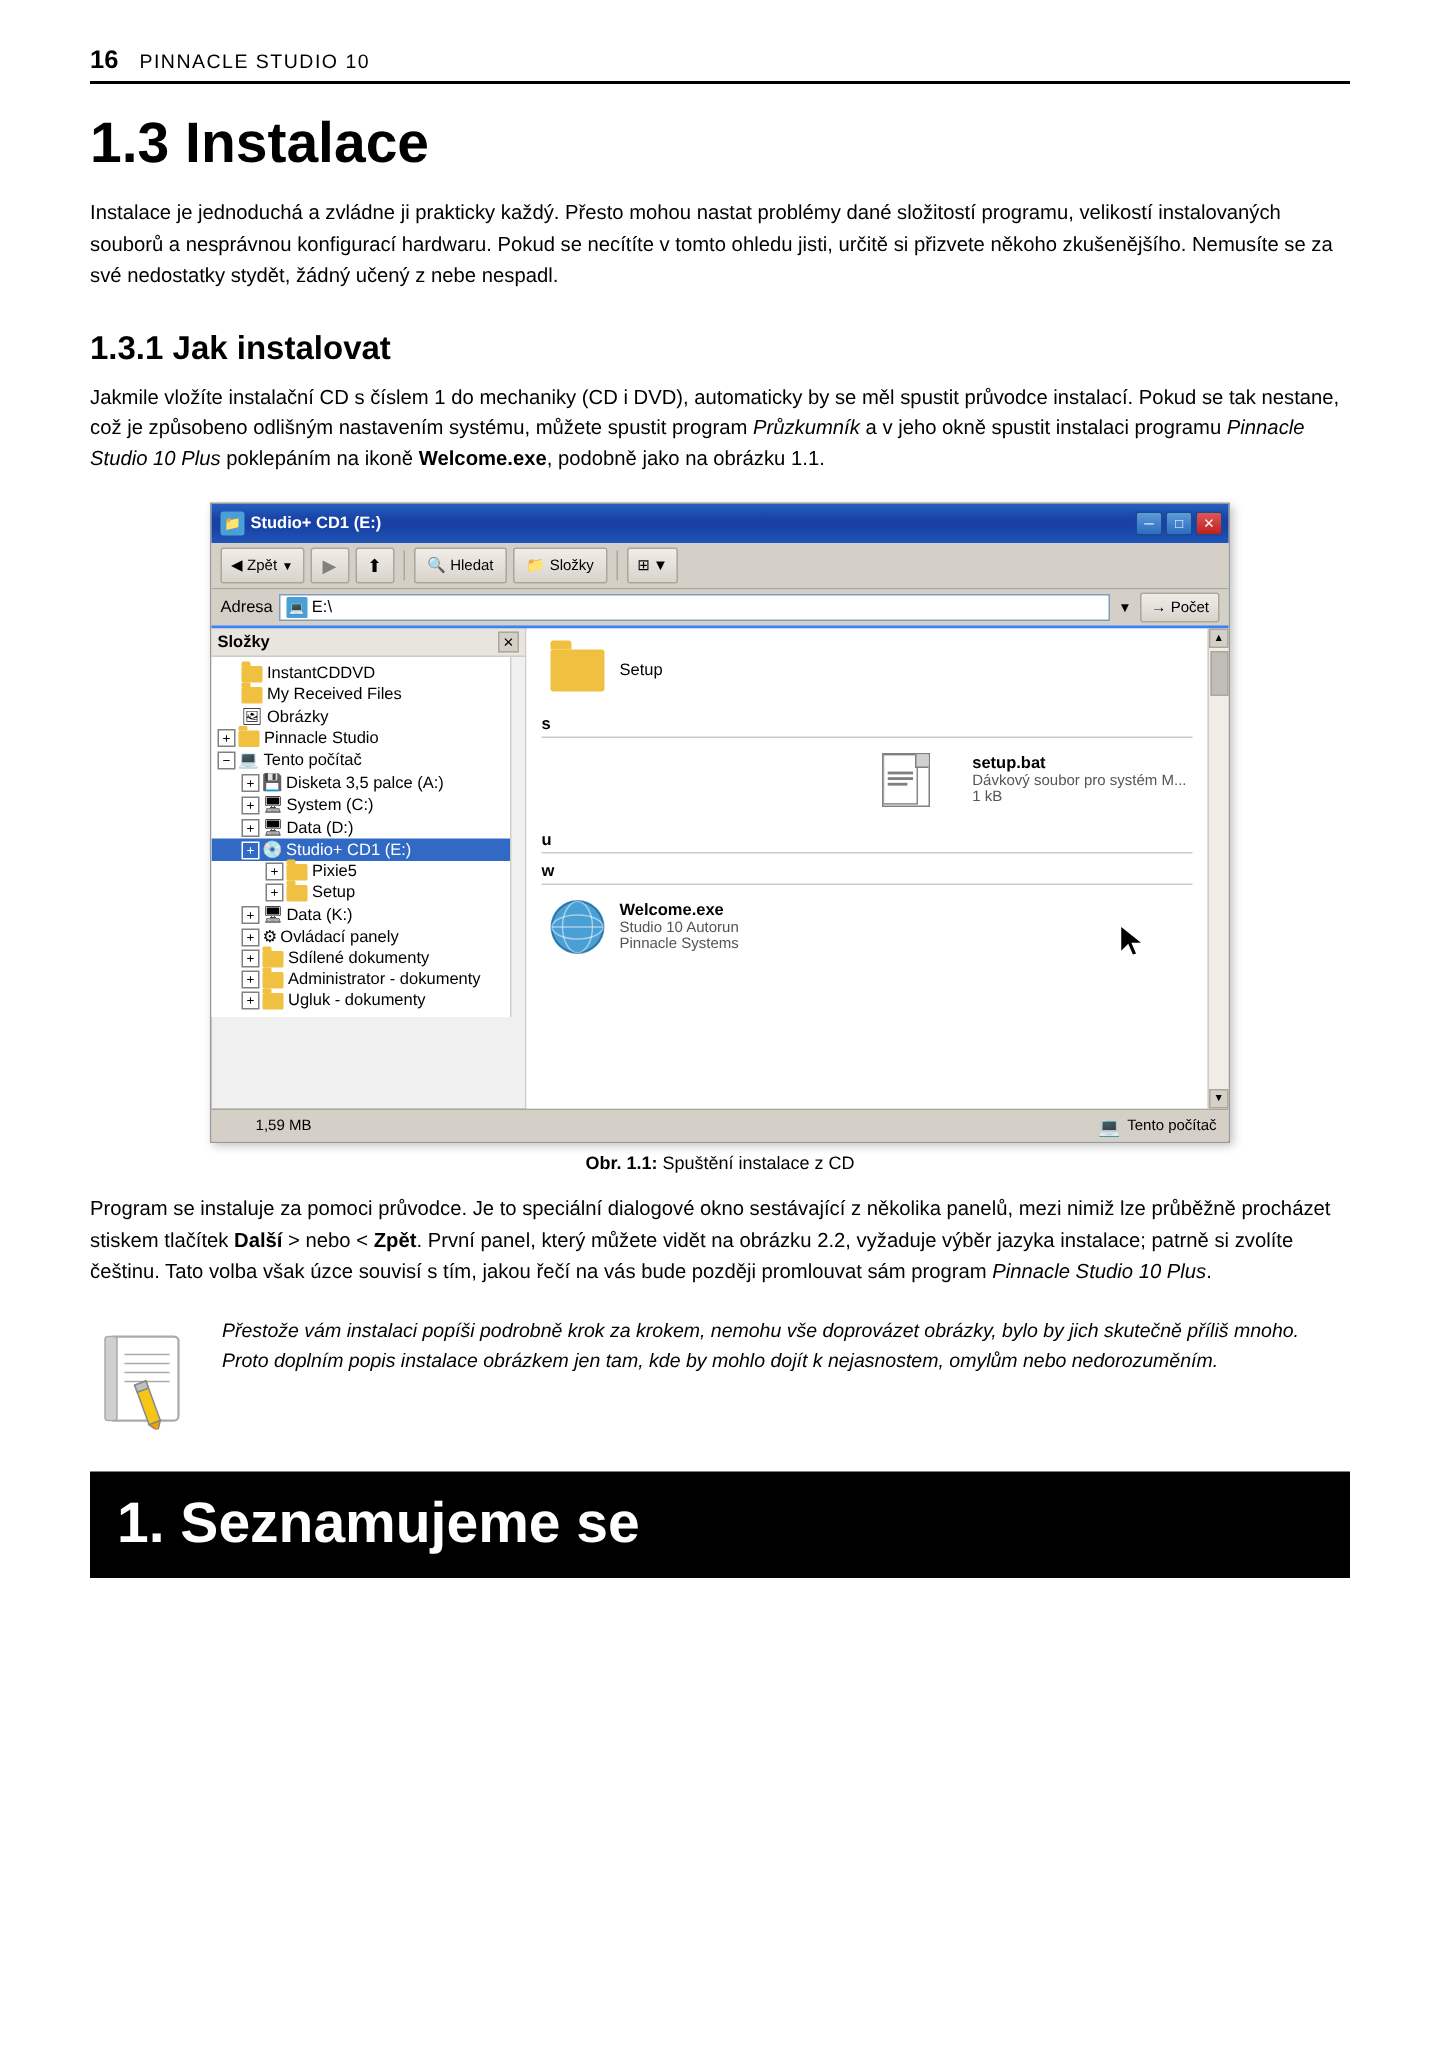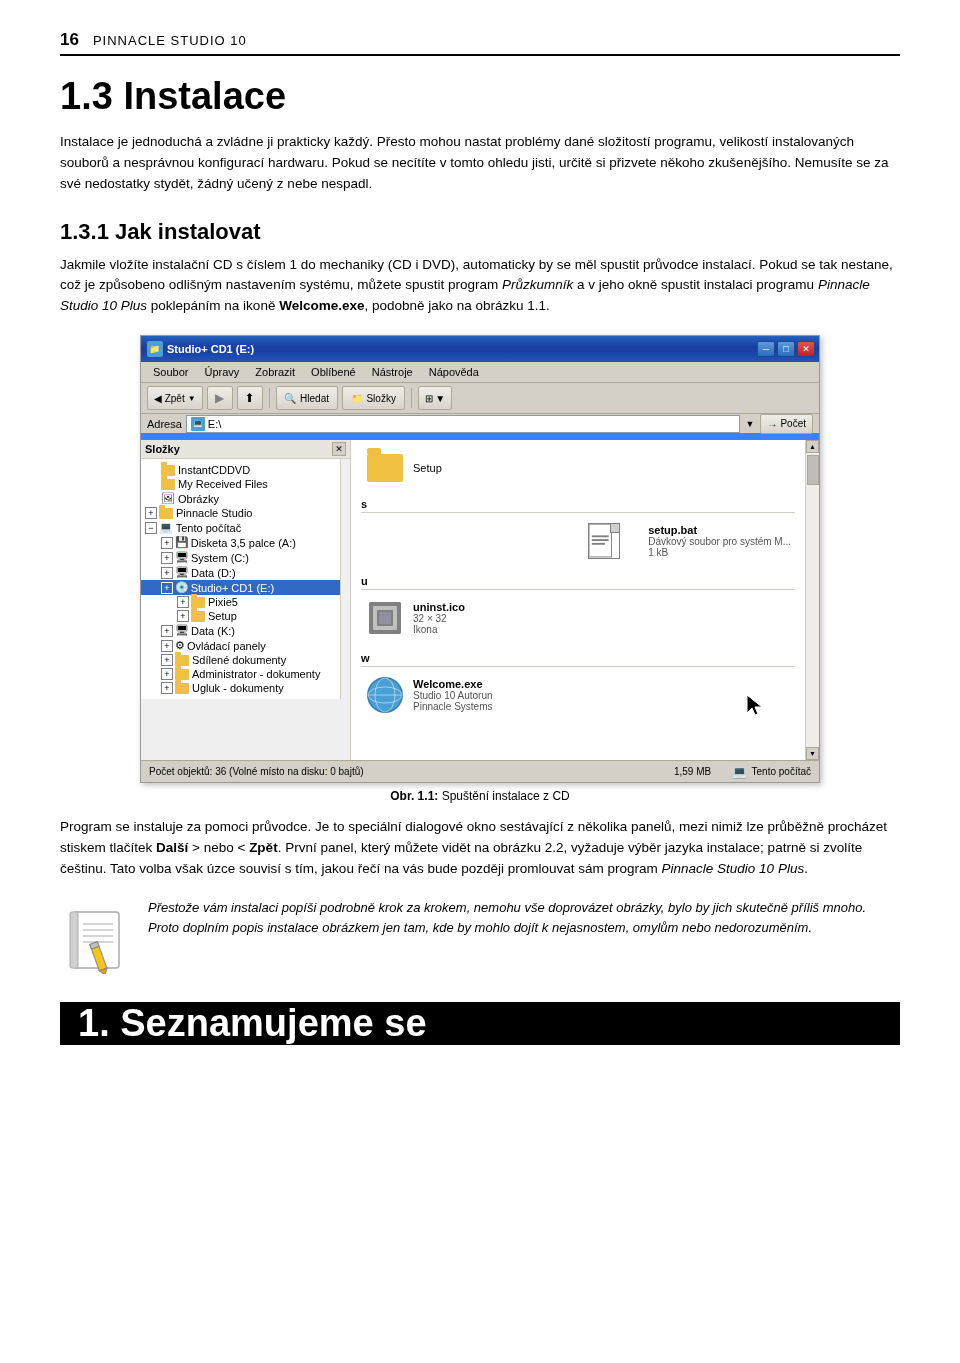--- a/index.html
+++ b/index.html
@@ -231,21 +231,21 @@
       border: 1px solid #aca899;
       border-radius: 2px;
       font-size: 10px;
       cursor: pointer;
       height: 24px;
     }
 
     
     .addressbar {
       background: #d4d0c8;
-      border-bottom: 7px solid #3b82f6;
+      border-bottom: 2px solid #3b82f6;
       display: flex;
       align-items: center;
       gap: 4px;
       padding: 3px 6px;
       height: 26px;
     }
     .addr-label {
       font-size: 11px;
       color: #000;
       white-space: nowrap;
@@ -480,21 +480,21 @@
       color: #000;
     }
 
     
     .bottom-section {
       background: #000;
       color: #fff;
       font-family: Arial, sans-serif;
       font-size: 38px;
       font-weight: bold;
-      padding: 0 18px;
+      padding: 14px 18px;
       margin-top: 24px;
     }
 
     
     .folder-tree::-webkit-scrollbar,
     .file-list::-webkit-scrollbar {
       width: 14px;
     }
     .folder-tree::-webkit-scrollbar-track,
     .file-list::-webkit-scrollbar-track {
@@ -586,28 +586,20 @@
         <div class="titlebar-icon">📁</div>
         <span class="titlebar-title">Studio+ CD1 (E:)</span>
       </div>
       <div class="titlebar-buttons">
         <div class="tb-btn">─</div>
         <div class="tb-btn">□</div>
         <div class="tb-btn close-btn">✕</div>
       </div>
     </div>
 
-    <div class="menubar">
-      <div class="menu-item">Soubor</div>
-      <div class="menu-item">Úpravy</div>
-      <div class="menu-item">Zobrazit</div>
-      <div class="menu-item">Oblíbené</div>
-      <div class="menu-item">Nástroje</div>
-      <div class="menu-item">Nápověda</div>
-    </div>
 
     <div class="toolbar">
       <div class="toolbar-btn">
         <span>◀</span>
         <span>Zpět</span>
         <span class="arrow">▼</span>
       </div>
       <div class="toolbar-icon-btn">
         <span style="font-size:12px; color:#808080;">▶</span>
       </div>
@@ -771,37 +763,20 @@
             </div>
           </div>
           <div>
             <div style="font-size:11px; font-weight:bold;">setup.bat</div>
             <div style="font-size:10px; color:#555;">Dávkový soubor pro systém M...</div>
             <div style="font-size:10px; color:#555;">1 kB</div>
           </div>
         </div>
 
         <div class="file-section-letter">u</div>
-        <div style="display:flex; align-items:center; gap:8px; margin-bottom:10px; padding:4px;">
-          <div style="width:40px; height:40px; display:flex; align-items:center; justify-content:center;">
-            <div class="ico-icon">
-              <svg width="32" height="32" viewBox="0 0 32 32">
-                <rect width="32" height="32" fill="#808080" rx="2"></rect>
-                <rect x="4" y="4" width="24" height="24" fill="#c0c0c0" rx="1"></rect>
-                <rect x="8" y="8" width="16" height="16" fill="#808080" rx="1"></rect>
-                <rect x="10" y="10" width="12" height="12" fill="#9090a0" rx="1"></rect>
-              </svg>
-            </div>
-          </div>
-          <div>
-            <div style="font-size:11px; font-weight:bold;">uninst.ico</div>
-            <div style="font-size:10px; color:#555;">32 × 32</div>
-            <div style="font-size:10px; color:#555;">Ikona</div>
-          </div>
-        </div>
 
         <div class="file-section-letter">w</div>
         <div style="display:flex; align-items:center; gap:8px; margin-bottom:10px; padding:4px; position:relative;">
           <div style="width:40px; height:40px; display:flex; align-items:center; justify-content:center;">
             <div class="exe-icon">
               <svg width="36" height="36" viewBox="0 0 36 36">
                 <circle cx="18" cy="18" r="17" fill="#4a9fd4" stroke="#2a6fa0" stroke-width="1"></circle>
                 <ellipse cx="18" cy="18" rx="10" ry="17" fill="none" stroke="#fff" stroke-width="1" opacity="0.5"></ellipse>
                 <line x1="1" y1="18" x2="35" y2="18" stroke="#fff" stroke-width="1" opacity="0.5"></line>
                 <ellipse cx="18" cy="18" rx="17" ry="8" fill="none" stroke="#fff" stroke-width="1" opacity="0.5"></ellipse>
@@ -824,21 +799,20 @@
 
       <div class="explorer-scroll">
         <div class="scroll-arrow">▲</div>
         <div class="scroll-thumb"></div>
         <div style="flex:1;"></div>
         <div class="scroll-arrow">▼</div>
       </div>
     </div>
 
     <div class="statusbar">
-      <span class="status-left">Počet objektů: 36 (Volné místo na disku: 0 bajtů)</span>
       <span class="status-mid">1,59 MB</span>
       <div class="status-right">
         <span class="status-computer-icon">💻</span>
         <span>Tento počítač</span>
       </div>
     </div>
 
   </div>
 
   <p class="fig-caption">

